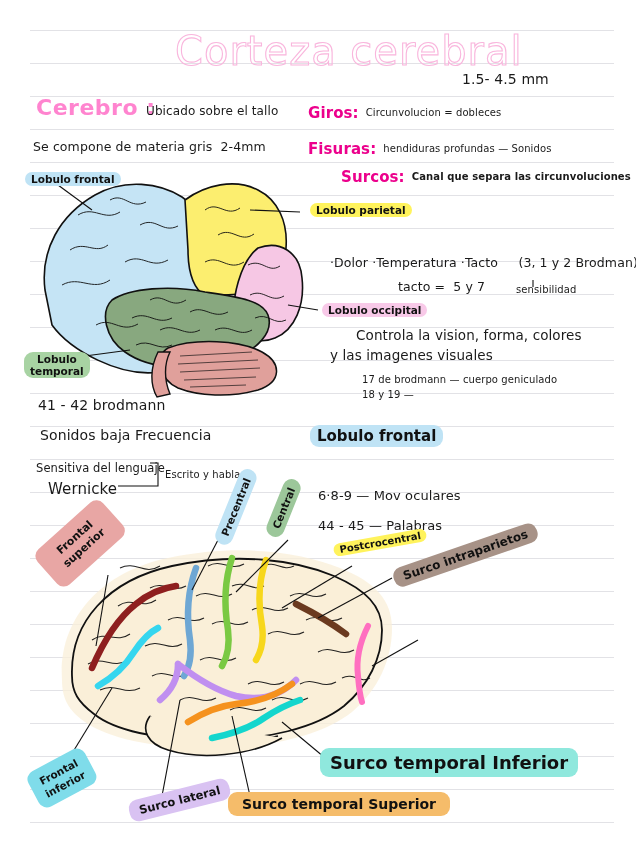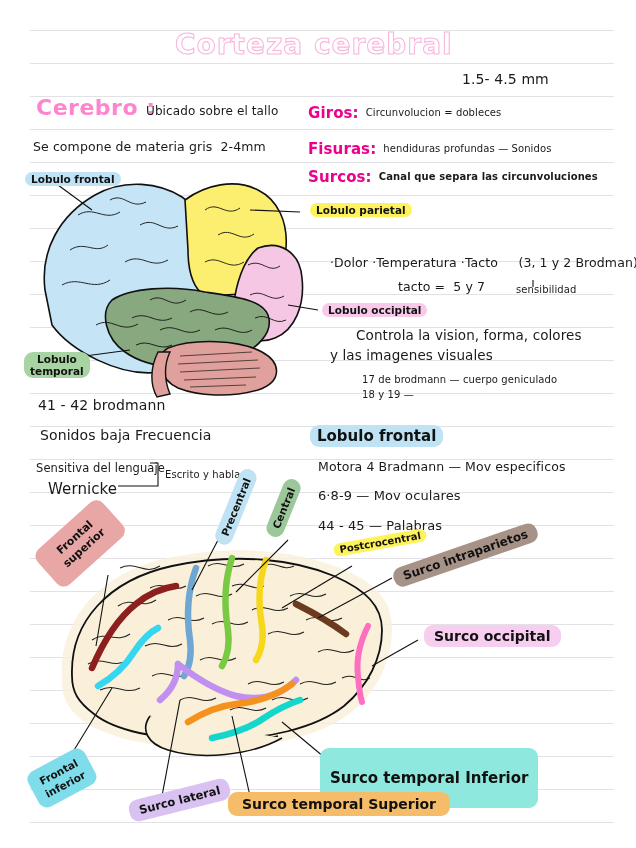--- a/index.html
+++ b/index.html
@@ -18,25 +18,24 @@
   .rule{position:absolute;left:30px;right:22px;height:1px;background:#e2e2e6;}
 
   .hw{position:absolute;color:#1a1a1a;white-space:pre;line-height:1.05;
       font-family:"DejaVu Sans", sans-serif;}
   
   .hand{font-family:"DejaVu Sans", sans-serif;letter-spacing:.1px;transform-origin:left center;}
 
   
   #title{
     position:absolute;left:175px;top:28px;
-    font-size:28px;color:#f9b6dd;letter-spacing:1px;
+    font-size:40px;color:#f9b6dd;letter-spacing:1px;
     font-family:"DejaVu Sans", sans-serif;
     -webkit-text-stroke:1.1px #f9b6dd;color:transparent;
     white-space:pre;
-    font-weight:bold;
   }
   
   .pinkhead{color:#ff84cf;font-size:22px;font-weight:bold;letter-spacing:.5px;}
   .magenta{color:#ec008c;font-weight:bold;}
 
   
   .chip{
     position:absolute;border-radius:9px;padding:1px 6px;white-space:nowrap;
     color:#111;font-size:10.5px;font-weight:bold;
   }
@@ -99,21 +98,21 @@
 
   <div style="position:absolute;left:308px;top:103px;">
     <span class="hw magenta hand" style="position:relative;font-size:15px;">Giros:</span>
     <span class="hw hand" style="position:relative;font-size:10px;left:2px;top:-2px;">Circunvolucion = dobleces</span>
   </div>
   <div style="position:absolute;left:308px;top:139px;">
     <span class="hw magenta hand" style="position:relative;font-size:15px;">Fisuras:</span>
     <span class="hw hand" style="position:relative;font-size:10px;left:2px;top:-2px;">hendiduras profundas — Sonidos</span>
   </div>
   <div style="position:absolute;left:308px;top:167px;">
-    <span class="hw magenta hand" style="position:relative;font-size:15px;">Surcos:</span>
+    <span class="hw magenta hand" style="position:relative;font-size:15px;margin-left:33px;">Surcos:</span>
     <span class="hw hand" style="position:relative;font-size:10px;left:2px;top:-2px;font-weight:bold;">Canal que separa las circunvoluciones</span>
   </div>
 
   <svg width="636" height="848" viewBox="0 0 636 848">
 
     <path d="M45 290 C40 250 60 215 95 195 C125 178 160 183 182 197
              C196 206 200 225 200 245 L200 330 C198 355 185 368 160 372
              C120 378 70 350 52 325 Z" fill="#c5e4f5" stroke="#111" stroke-width="1.6"></path>
 
     <path d="M185 200 C205 185 235 178 258 190 C278 200 288 222 286 248
@@ -184,21 +183,20 @@
   <div class="hw hand" style="left:38px;top:398px;font-size:14px;">41 - 42 brodmann</div>
   <div class="hw hand" style="left:40px;top:428px;font-size:14px;">Sonidos baja Frecuencia</div>
   <div class="hw hand" style="left:36px;top:462px;font-size:11.5px;">Sensitiva del lenguaje</div>
   <div class="hw hand" style="left:48px;top:482px;font-size:15px;text-align:center;">Wernicke</div>
   <div class="hw hand" style="left:165px;top:470px;font-size:10px;">Escrito y hablado</div>
   <svg width="636" height="848">
     <path class="lead" d="M150 463 L158 463 L158 486 L118 486"></path>
   </svg>
 
   <div class="chip bluehl" style="left:310px;top:425px;font-size:15px;padding:2px 7px;">Lobulo frontal</div>
-  <div class="hw hand" style="left:318px;top:460px;font-size:12.5px;">Motora 4 Bradmann — Mov especificos</div>
   <div class="hw hand" style="left:318px;top:489px;font-size:13px;">6·8-9 — Mov oculares</div>
   <div class="hw hand" style="left:318px;top:519px;font-size:13px;">44 - 45 — Palabras</div>
 
   <svg width="636" height="848" viewBox="0 0 636 848">
 
     <path d="M62 680 C58 620 100 572 168 558 C240 543 300 552 340 568
              C375 582 392 600 392 628 C392 660 378 690 352 712
              C322 736 268 748 210 748 C150 748 108 738 85 722 C68 710 62 698 62 680 Z" fill="#faefd8" stroke="none" opacity=".75"></path>
 
     <path d="M72 676 C70 622 108 580 172 566 C238 552 296 560 334 576
@@ -264,23 +262,22 @@
   <div class="chip salmon" style="left:36px;top:520px;transform:rotate(-42deg);font-size:11px;padding:9px 18px;line-height:1.3;text-align:center;">Frontal<br>superior</div>
 
   <div class="chip bluehl" style="left:196px;top:498px;transform:rotate(-68deg);font-size:10.5px;padding:3px 9px;">Precentral</div>
 
   <div class="chip greenhl" style="left:253px;top:499px;transform:rotate(-68deg);font-size:10.5px;padding:3px 9px;">Central</div>
 
   <div class="chip yellow" style="left:333px;top:536px;transform:rotate(-10deg);font-size:10px;">Postcrocentral</div>
 
   <div class="chip brownhl" style="left:390px;top:545px;transform:rotate(-19deg);font-size:12px;padding:3px 10px;">Surco intraparietos</div>
 
-  <div class="chip lightpink" style="left:424px;top:625px;font-size:14px;padding:3px 10px;">Surco occipital</div>
 
   <div class="chip cyanhl" style="left:30px;top:758px;transform:rotate(-28deg);font-size:10.5px;padding:6px 10px;line-height:1.35;text-align:center;">Frontal<br>inferior</div>
 
   <div class="chip purplehl" style="left:128px;top:789px;transform:rotate(-14deg);font-size:11.5px;padding:4px 10px;">Surco lateral</div>
 
-  <div class="chip tealhl" style="left:320px;top:748px;font-size:15px;padding:21px 10px;">Surco temporal Inferior</div>
+  <div class="chip tealhl" style="left:320px;top:748px;font-size:18px;padding:4px 10px;">Surco temporal Inferior</div>
 
   <div class="chip orangehl" style="left:228px;top:792px;font-size:14px;padding:4px 14px;">Surco temporal Superior</div>
 
 </div>
 
 </body></html>

